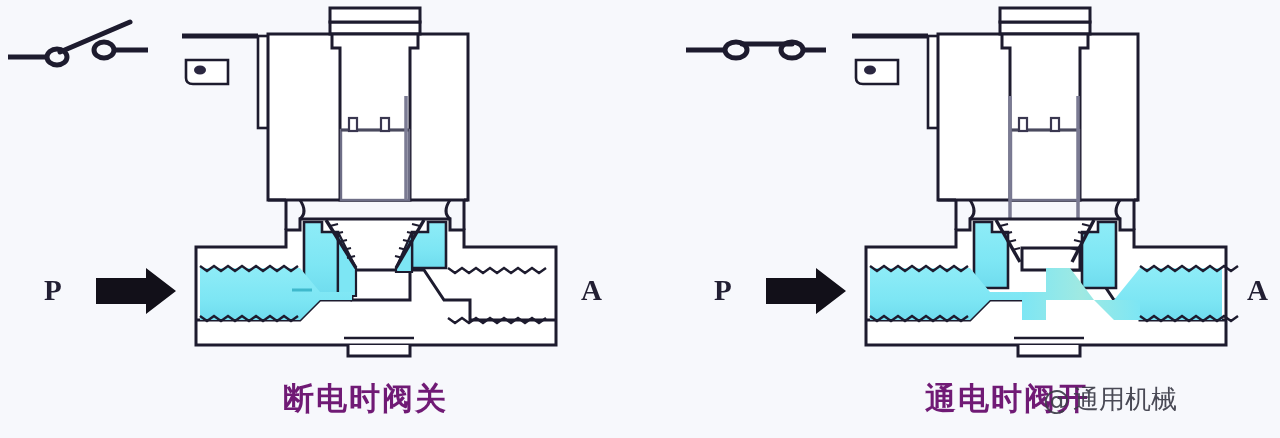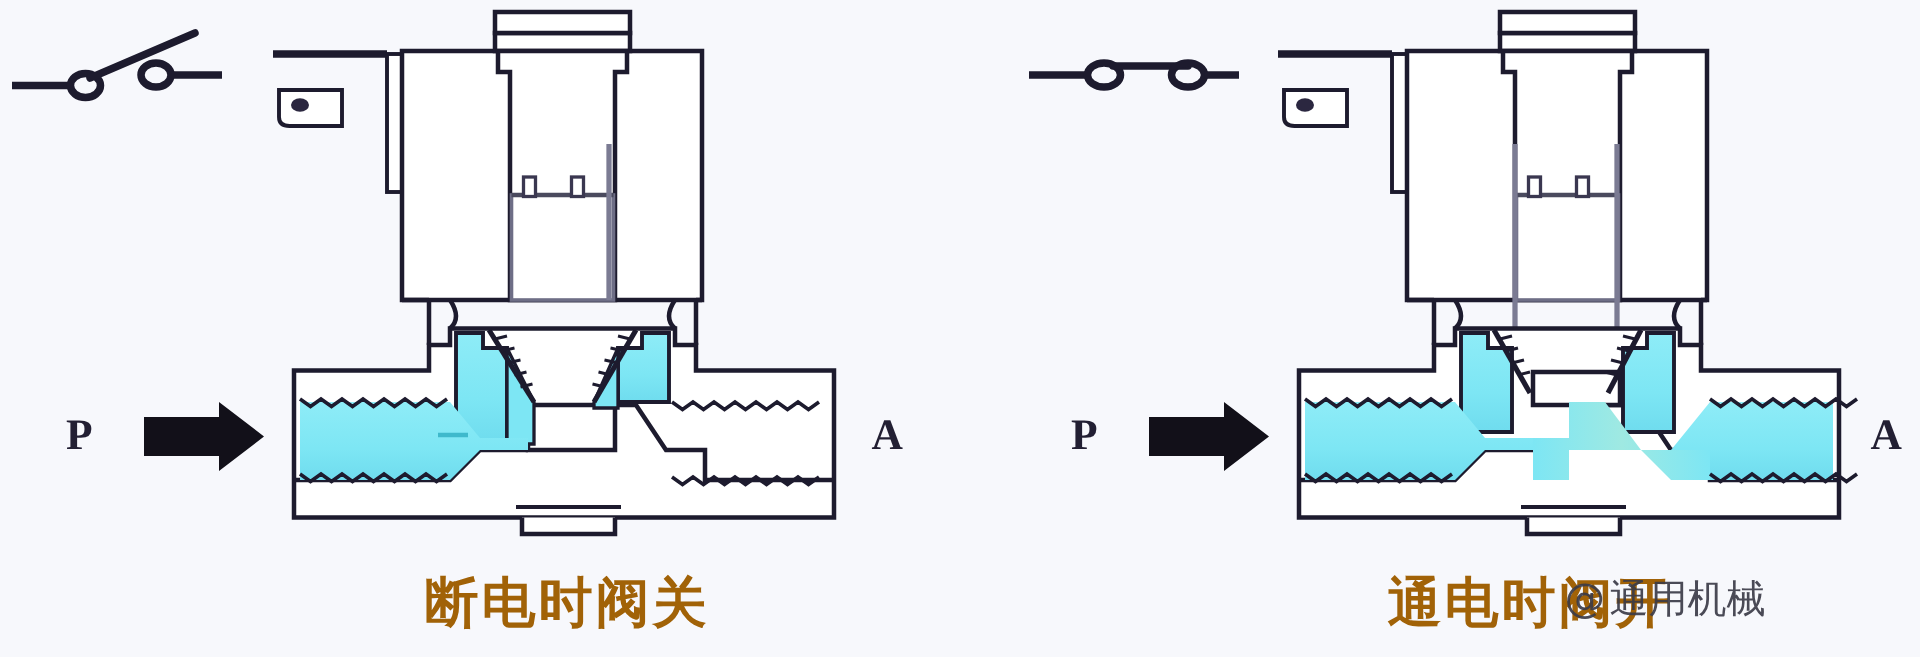--- a/index.html
+++ b/index.html
@@ -17,23 +17,23 @@
   #figure {
     position: absolute;
     left: 0;
     top: 0;
     width: 1280px;
     height: 438px;
   }
   .caption {
     position: absolute;
     font-family: Liberation Sans, sans-serif;
-    font-size: 36px;
+    font-size: 31px;
     font-weight: 700;
-    color: #a16207;
+    color: #701a75;
     letter-spacing: 2px;
     white-space: nowrap;
   }
   #caption-left  { left: 283px; top: 378px; }
   #caption-right { left: 925px; top: 378px; text-align: right; }
   .port-label {
     position: absolute;
     font-family: "Liberation Serif", serif;
     font-size: 29px;
     font-weight: 700;

